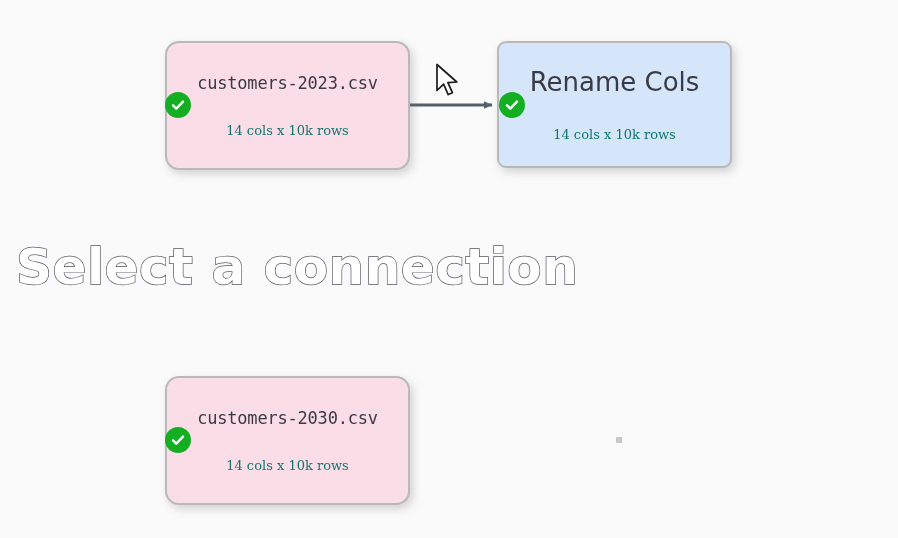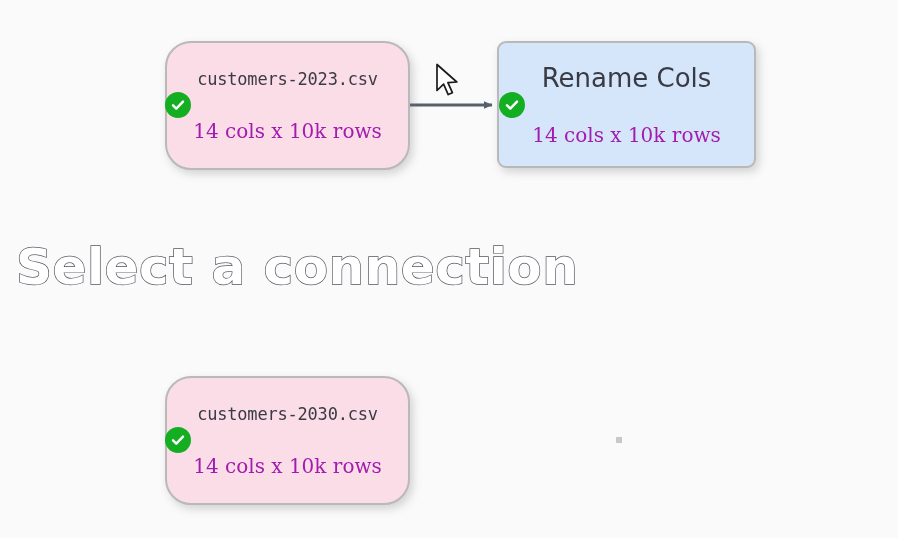--- a/index.html
+++ b/index.html
@@ -29,21 +29,21 @@
     display: flex;
     flex-direction: column;
     align-items: center;
     justify-content: center;
     box-shadow: 3px 4px 9px rgba(120,120,120,0.30);
   }
 
   .node-source {
     background: #fbdde7;
     border: 2px solid #b9b9b9;
-    border-radius: 26px;
+    border-radius: 14px;
   }
 
   .node-transform {
     background: #d5e6fa;
     border: 2px solid #b9b9b9;
     border-radius: 9px;
   }
 
   .node-title-mono {
     font-family: "DejaVu Sans Mono", "Liberation Mono", monospace;
@@ -55,22 +55,22 @@
 
   .node-title-sans {
     font-family: "DejaVu Sans", "Liberation Sans", sans-serif;
     font-size: 26px;
     color: #3a3a44;
     white-space: nowrap;
   }
 
   .node-sub {
     font-family: "DejaVu Serif", "Liberation Serif", serif;
-    font-size: 20px;
-    color: #a21caf;
+    font-size: 13px;
+    color: #0f766e;
     white-space: nowrap;
   }
 
   
   .node-1 .node-title-mono { margin-bottom: 0; }
   .gap-lg { height: 30px; }
 
   
   .badge {
     position: absolute;
@@ -146,21 +146,21 @@
     <span class="node-title-mono">customers-2023.csv</span>
     <span class="gap-lg"></span>
     <span class="node-sub">14 cols x 10k rows</span>
   </div>
   <div class="badge" style="left:165px; top:92px;">
     <svg width="18" height="18" viewBox="0 0 18 18" aria-hidden="true">
       <path d="M4 9.3 L7.3 12.6 L14 5.6" fill="none" stroke="#ffffff" stroke-width="2.4" stroke-linecap="round" stroke-linejoin="round"></path>
     </svg>
   </div>
 
-  <div class="node node-transform" style="left:497px; top:41px; width:259px; height:127px;">
+  <div class="node node-transform" style="left:497px; top:41px; width:235px; height:127px;">
     <span class="node-title-sans">Rename Cols</span>
     <span class="gap-lg"></span>
     <span class="node-sub">14 cols x 10k rows</span>
   </div>
   <div class="badge" style="left:499px; top:92px;">
     <svg width="18" height="18" viewBox="0 0 18 18" aria-hidden="true">
       <path d="M4 9.3 L7.3 12.6 L14 5.6" fill="none" stroke="#ffffff" stroke-width="2.4" stroke-linecap="round" stroke-linejoin="round"></path>
     </svg>
   </div>
 

